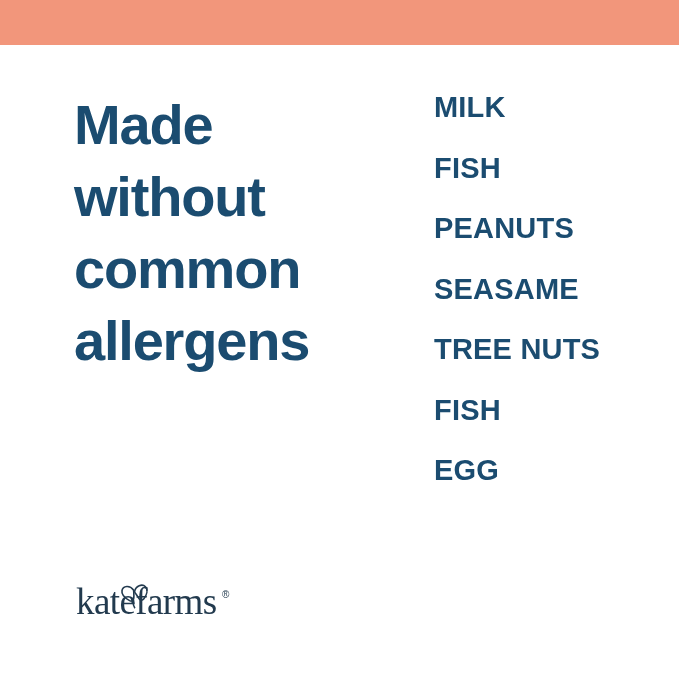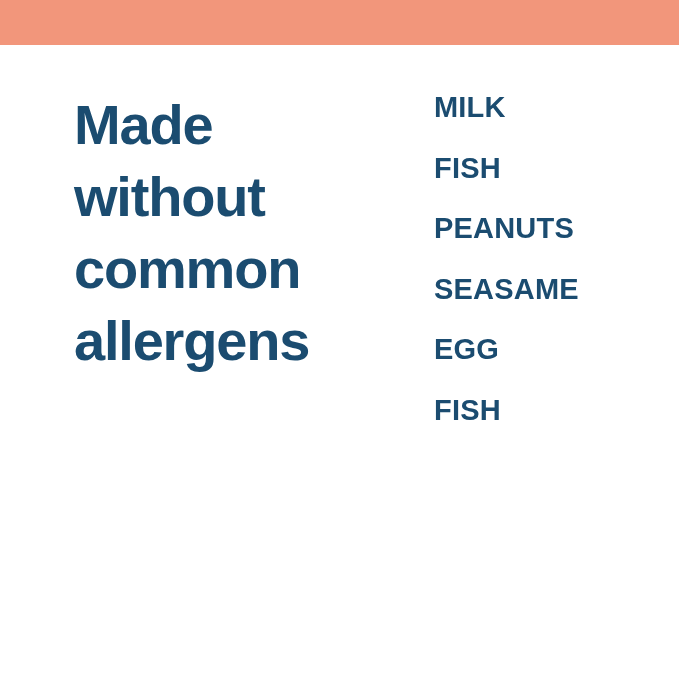--- a/index.html
+++ b/index.html
@@ -108,27 +108,39 @@
   <div class="top-band"></div>
 
   <div class="content">
 
     <div class="left-col">
       <h1 class="headline">Made
 without
 common
 allergens</h1>
 
+      <div class="logo">
+        <svg width="180" height="56" viewBox="0 0 180 56" xmlns="http://www.w3.org/2000/svg">
+          <g fill="none" stroke="#223A4E" stroke-width="1.6">
+            <path d="M57.5 20.0 C54.0 15.0 47.0 15.5 46.0 20.5 C45.2 24.6 49.3 28.2 53.6 30.6 C54.6 31.1 55.6 31.2 56.4 30.7 C57.6 29.9 57.9 28.0 57.9 26.0 C57.9 23.6 57.9 21.3 57.5 20.0 Z"></path>
+            <path d="M58.6 21.6 C59.6 15.9 66.2 13.2 69.5 16.8 C72.3 19.8 70.8 24.9 67.9 28.8 C67.2 29.7 66.3 30.3 65.3 30.2 C63.8 30.0 62.7 28.5 61.8 26.8 C60.7 24.7 58.9 23.0 58.6 21.6 Z"></path>
+            <path d="M57.3 31.6 C57.0 34.2 57.6 36.6 58.9 38.3"></path>
+          </g>
+          <text x="0" y="44" font-family="Liberation Serif, serif" font-size="37" letter-spacing="-0.6" fill="#223A4E">katefarms</text>
+          <text x="146" y="28" font-family="Liberation Sans, sans-serif" font-size="10" fill="#223A4E">®</text>
+        </svg>
+      </div>
     </div>
 
     <div class="right-col">
       <ul class="allergen-list">
         <li>MILK</li>
         <li>FISH</li>
         <li>PEANUTS</li>
         <li>SEASAME</li>
+        <li>TREE NUTS</li>
+        <li>FISH</li>
         <li>EGG</li>
-        <li>FISH</li>
       </ul>
     </div>
 
   </div>
 </div>
 
 </body></html>

